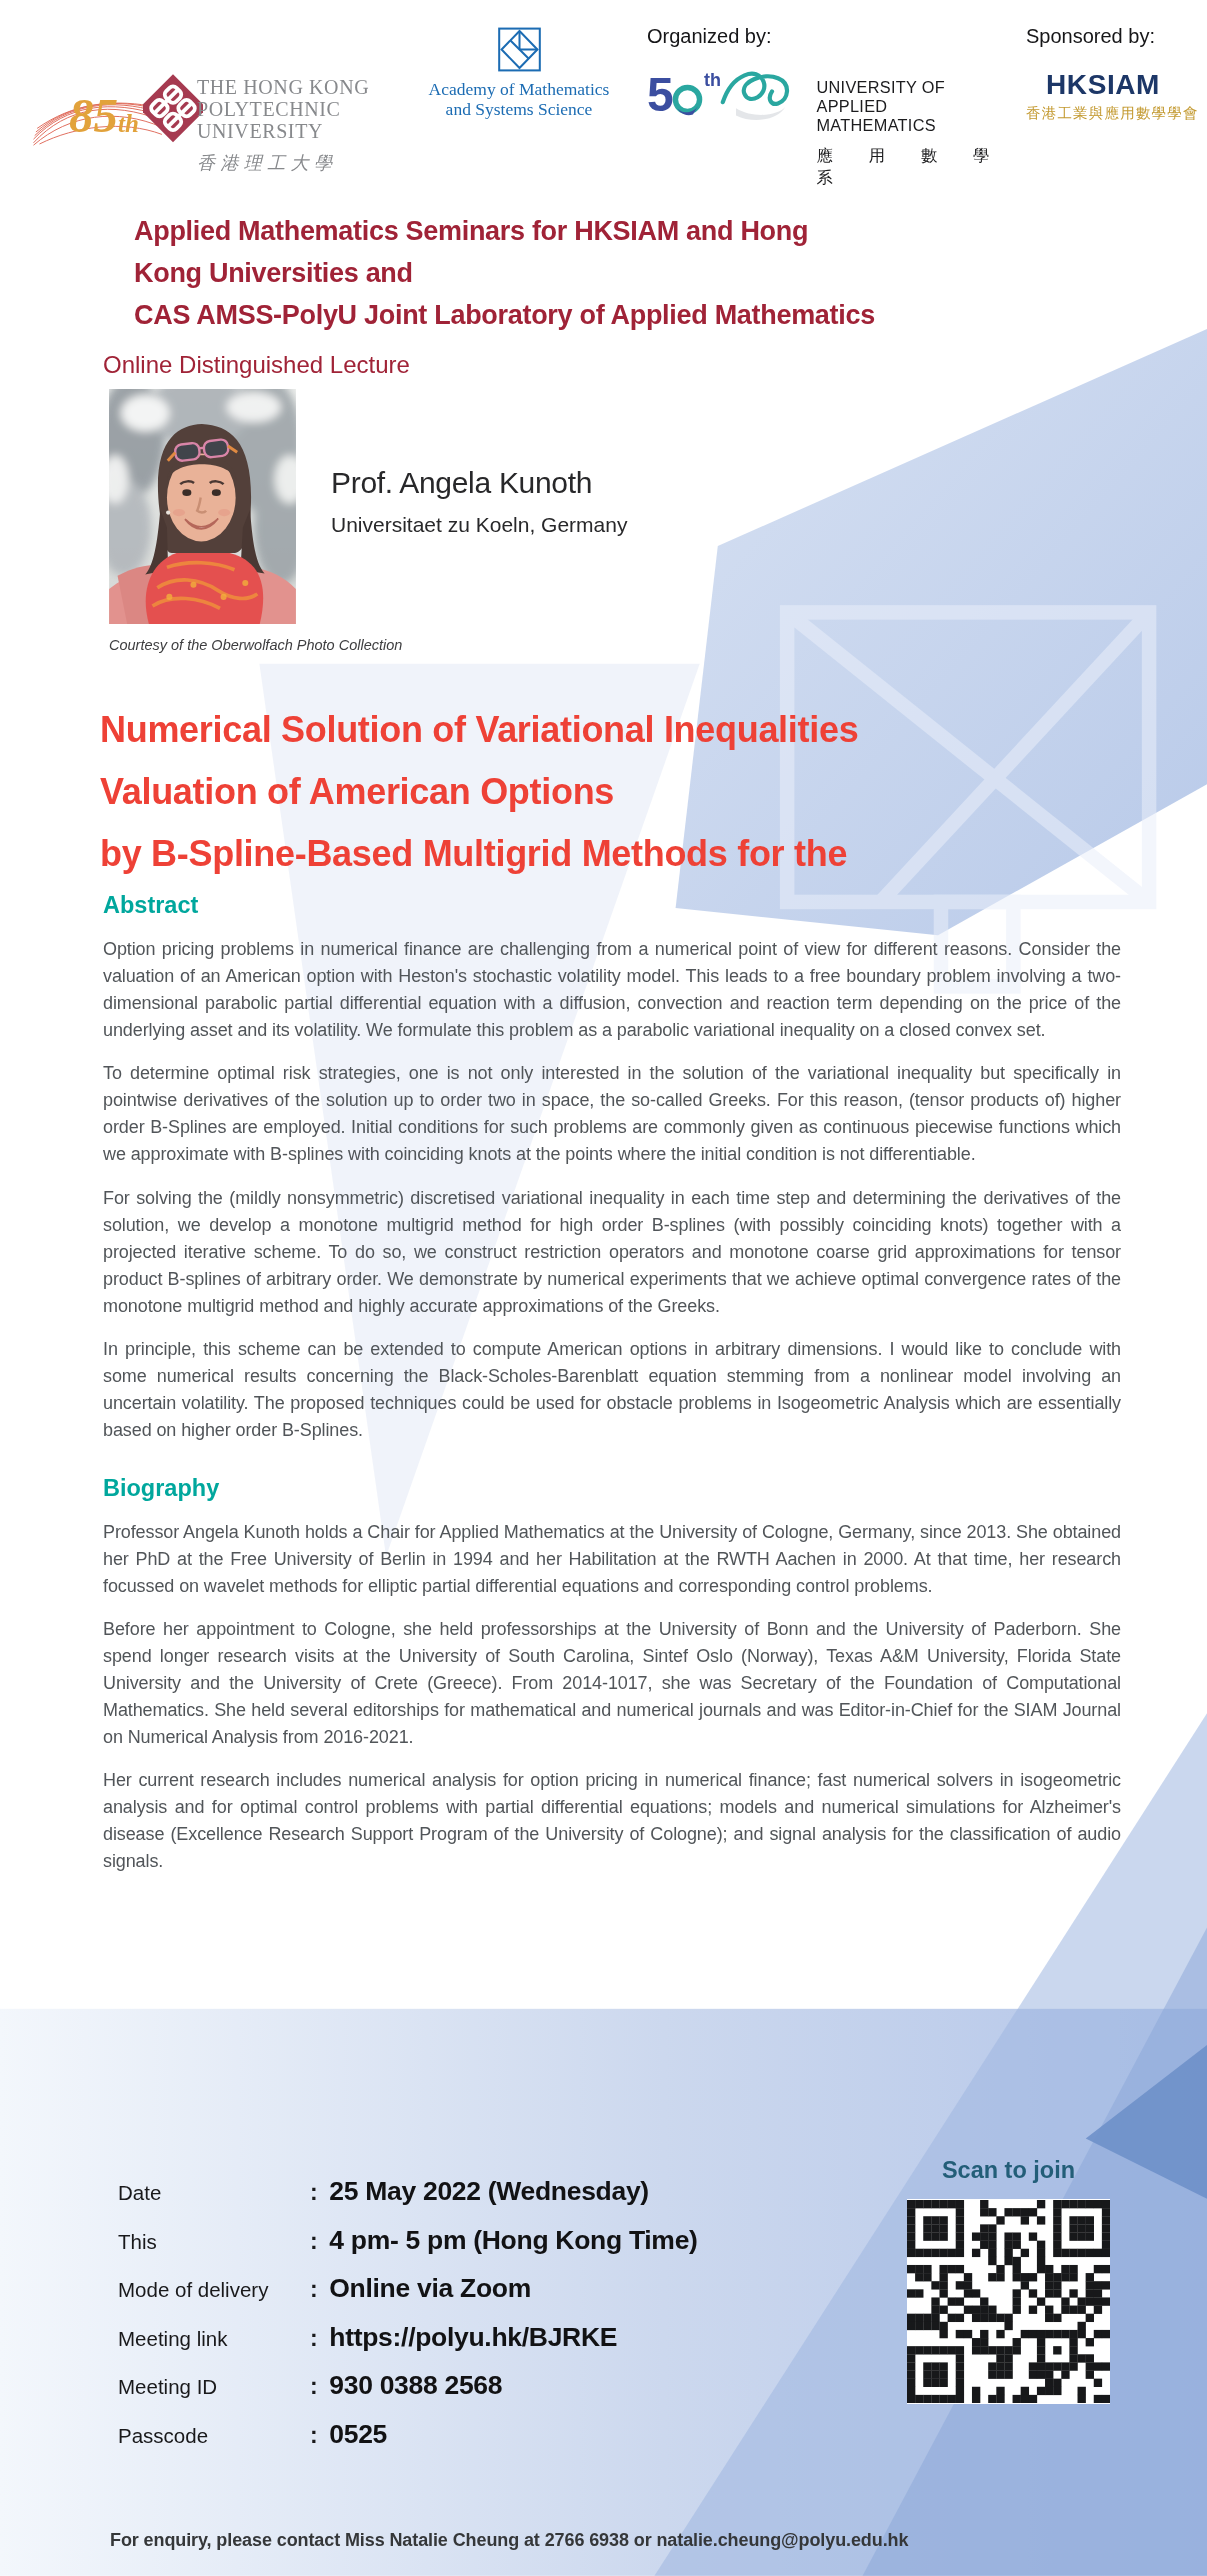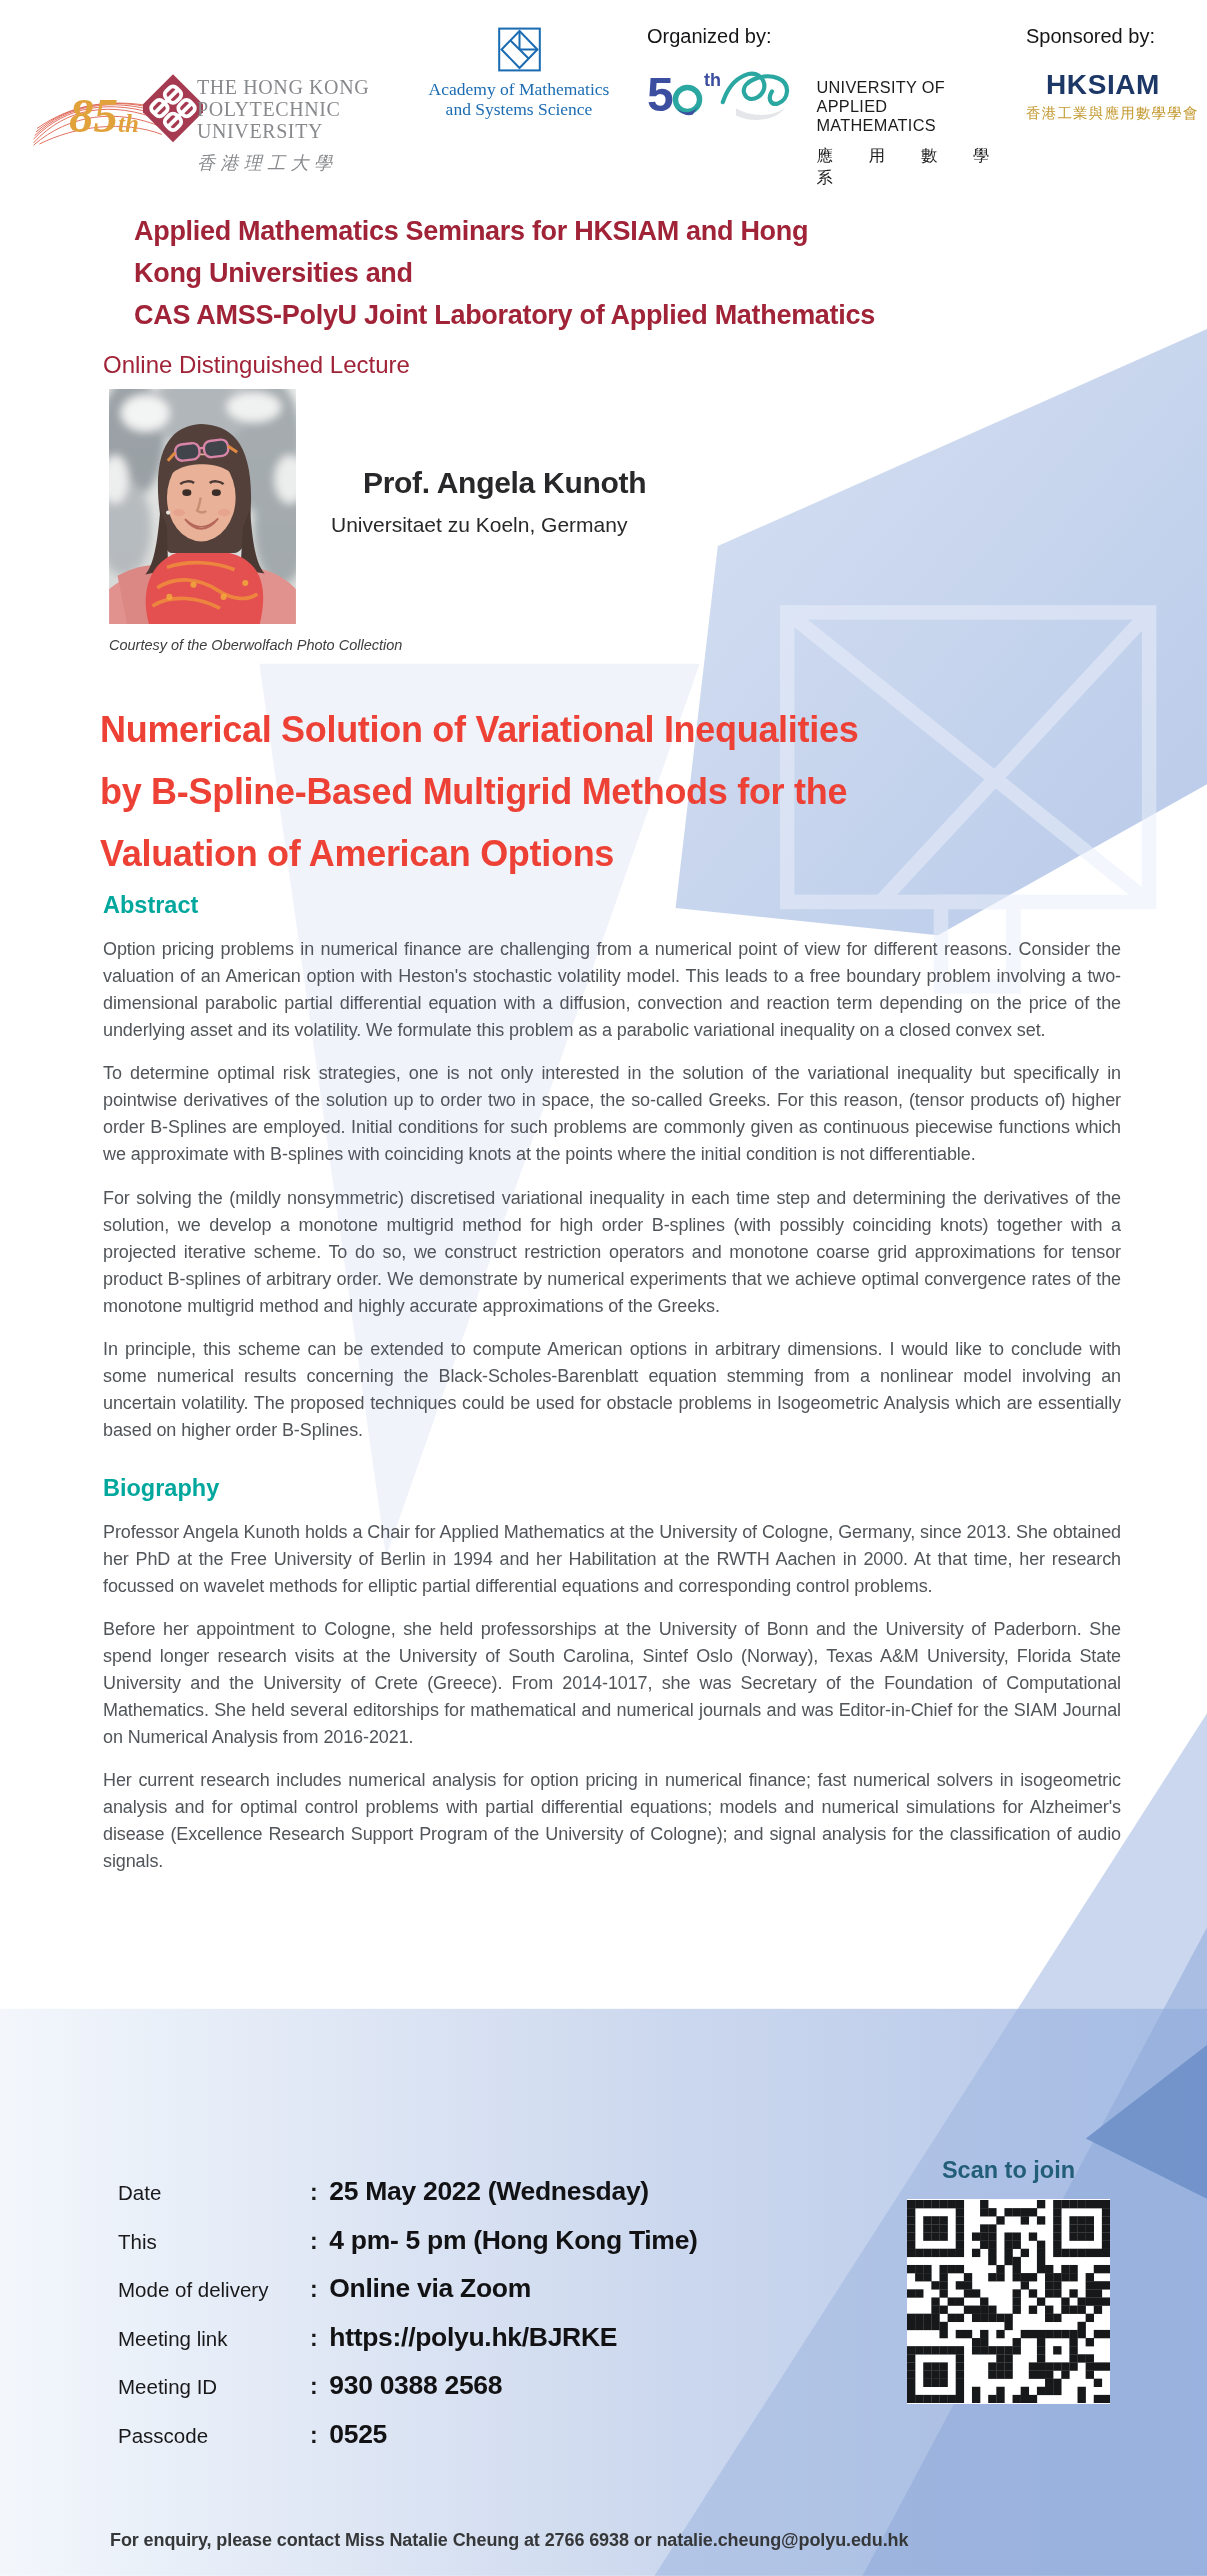--- a/index.html
+++ b/index.html
@@ -44,21 +44,21 @@
   .series{left:103px;top:210px;}
   .series-line{font-size:27px;line-height:42px;font-weight:700;letter-spacing:-0.3px;
                color:var(--c-maroon,#A02337);margin-left:31px;}
   .series-subtitle{margin-top:14.5px;font-size:24px;font-weight:400;color:var(--c-maroon,#A02337);}
 
   
   .speaker{left:109px;top:389px;display:flex;}
   .photo-col{width:187px;flex:none;}
   .photo-caption{margin-top:13.3px;font-style:italic;font-size:14.5px;color:#3e3e40;white-space:nowrap;}
   .speaker-info{margin-left:35px;padding-top:77px;}
-  .speaker-name{font-size:30px;font-weight:700;letter-spacing:-0.3px;color:#28282a;margin-left:32px;}
+  .speaker-name{font-size:30px;font-weight:400;letter-spacing:-0.3px;color:#28282a;}
   .speaker-aff{margin-top:13.3px;font-size:21px;color:#28282a;}
 
   
   .talk{left:100px;top:699px;width:1038px;}
   .talk-line{font-size:36px;line-height:62px;font-weight:700;letter-spacing:-0.3px;
              color:var(--c-red,#EE4136);}
 
   
   .article{left:103px;top:892px;width:1018px;}
   .section-heading{font-size:23.5px;font-weight:700;color:var(--c-teal,#00A79D);margin:0 0 17px 0;}
@@ -265,22 +265,22 @@
       <div class="photo-caption">Courtesy of the Oberwolfach Photo Collection</div>
     </div>
     <div class="speaker-info">
       <div class="speaker-name">Prof. Angela Kunoth</div>
       <div class="speaker-aff">Universitaet zu Koeln, Germany</div>
     </div>
   </div>
 
   <div class="layer talk">
     <div class="talk-line">Numerical Solution of Variational Inequalities</div>
+    <div class="talk-line">Valuation of American Options</div>
     <div class="talk-line">by B-Spline-Based Multigrid Methods for the</div>
-    <div class="talk-line">Valuation of American Options</div>
   </div>
 
   <div class="layer article">
     <h2 class="section-heading">Abstract</h2>
     <p>Option pricing problems in numerical finance are challenging from a numerical point of view for different reasons. Consider the valuation of an American option with Heston's stochastic volatility model. This leads to a free boundary problem involving a two-dimensional parabolic partial differential equation with a diffusion, convection and reaction term depending on the price of the underlying asset and its volatility.  We formulate this problem as a parabolic variational inequality on a closed convex set.</p>
     <p>To determine optimal risk strategies, one is not only interested in the solution of the variational inequality but specifically in pointwise derivatives of the solution up to order two in space, the so-called Greeks. For this reason, (tensor products of) higher order B-Splines are employed. Initial conditions for such problems are commonly given as continuous piecewise functions which we approximate with B-splines with coinciding knots at the points where the initial condition is not differentiable.</p>
     <p>For solving the (mildly nonsymmetric) discretised variational inequality in each time step and determining the derivatives of the solution, we develop a monotone multigrid method for high order B-splines (with possibly coinciding knots) together with a projected iterative scheme. To do so, we construct restriction operators and monotone coarse grid approximations for tensor product B-splines of arbitrary order. We demonstrate by numerical experiments that we achieve optimal convergence rates of the monotone multigrid method and highly accurate approximations of the Greeks.</p>
     <p>In principle, this scheme can be extended to compute American options in arbitrary dimensions. I would like to conclude with some numerical results concerning the Black-Scholes-Barenblatt equation stemming from a nonlinear model involving an uncertain volatility. The proposed techniques could be used for obstacle problems in Isogeometric Analysis which are essentially based on higher order B-Splines.</p>
     <h2 class="section-heading bio-heading">Biography</h2>
     <p>Professor Angela Kunoth holds a Chair for Applied Mathematics at the University of Cologne, Germany, since 2013. She obtained her PhD at the Free University of Berlin in 1994 and her Habilitation at the RWTH Aachen in 2000. At that time, her research focussed on wavelet methods for elliptic partial differential equations and corresponding control problems.</p>

